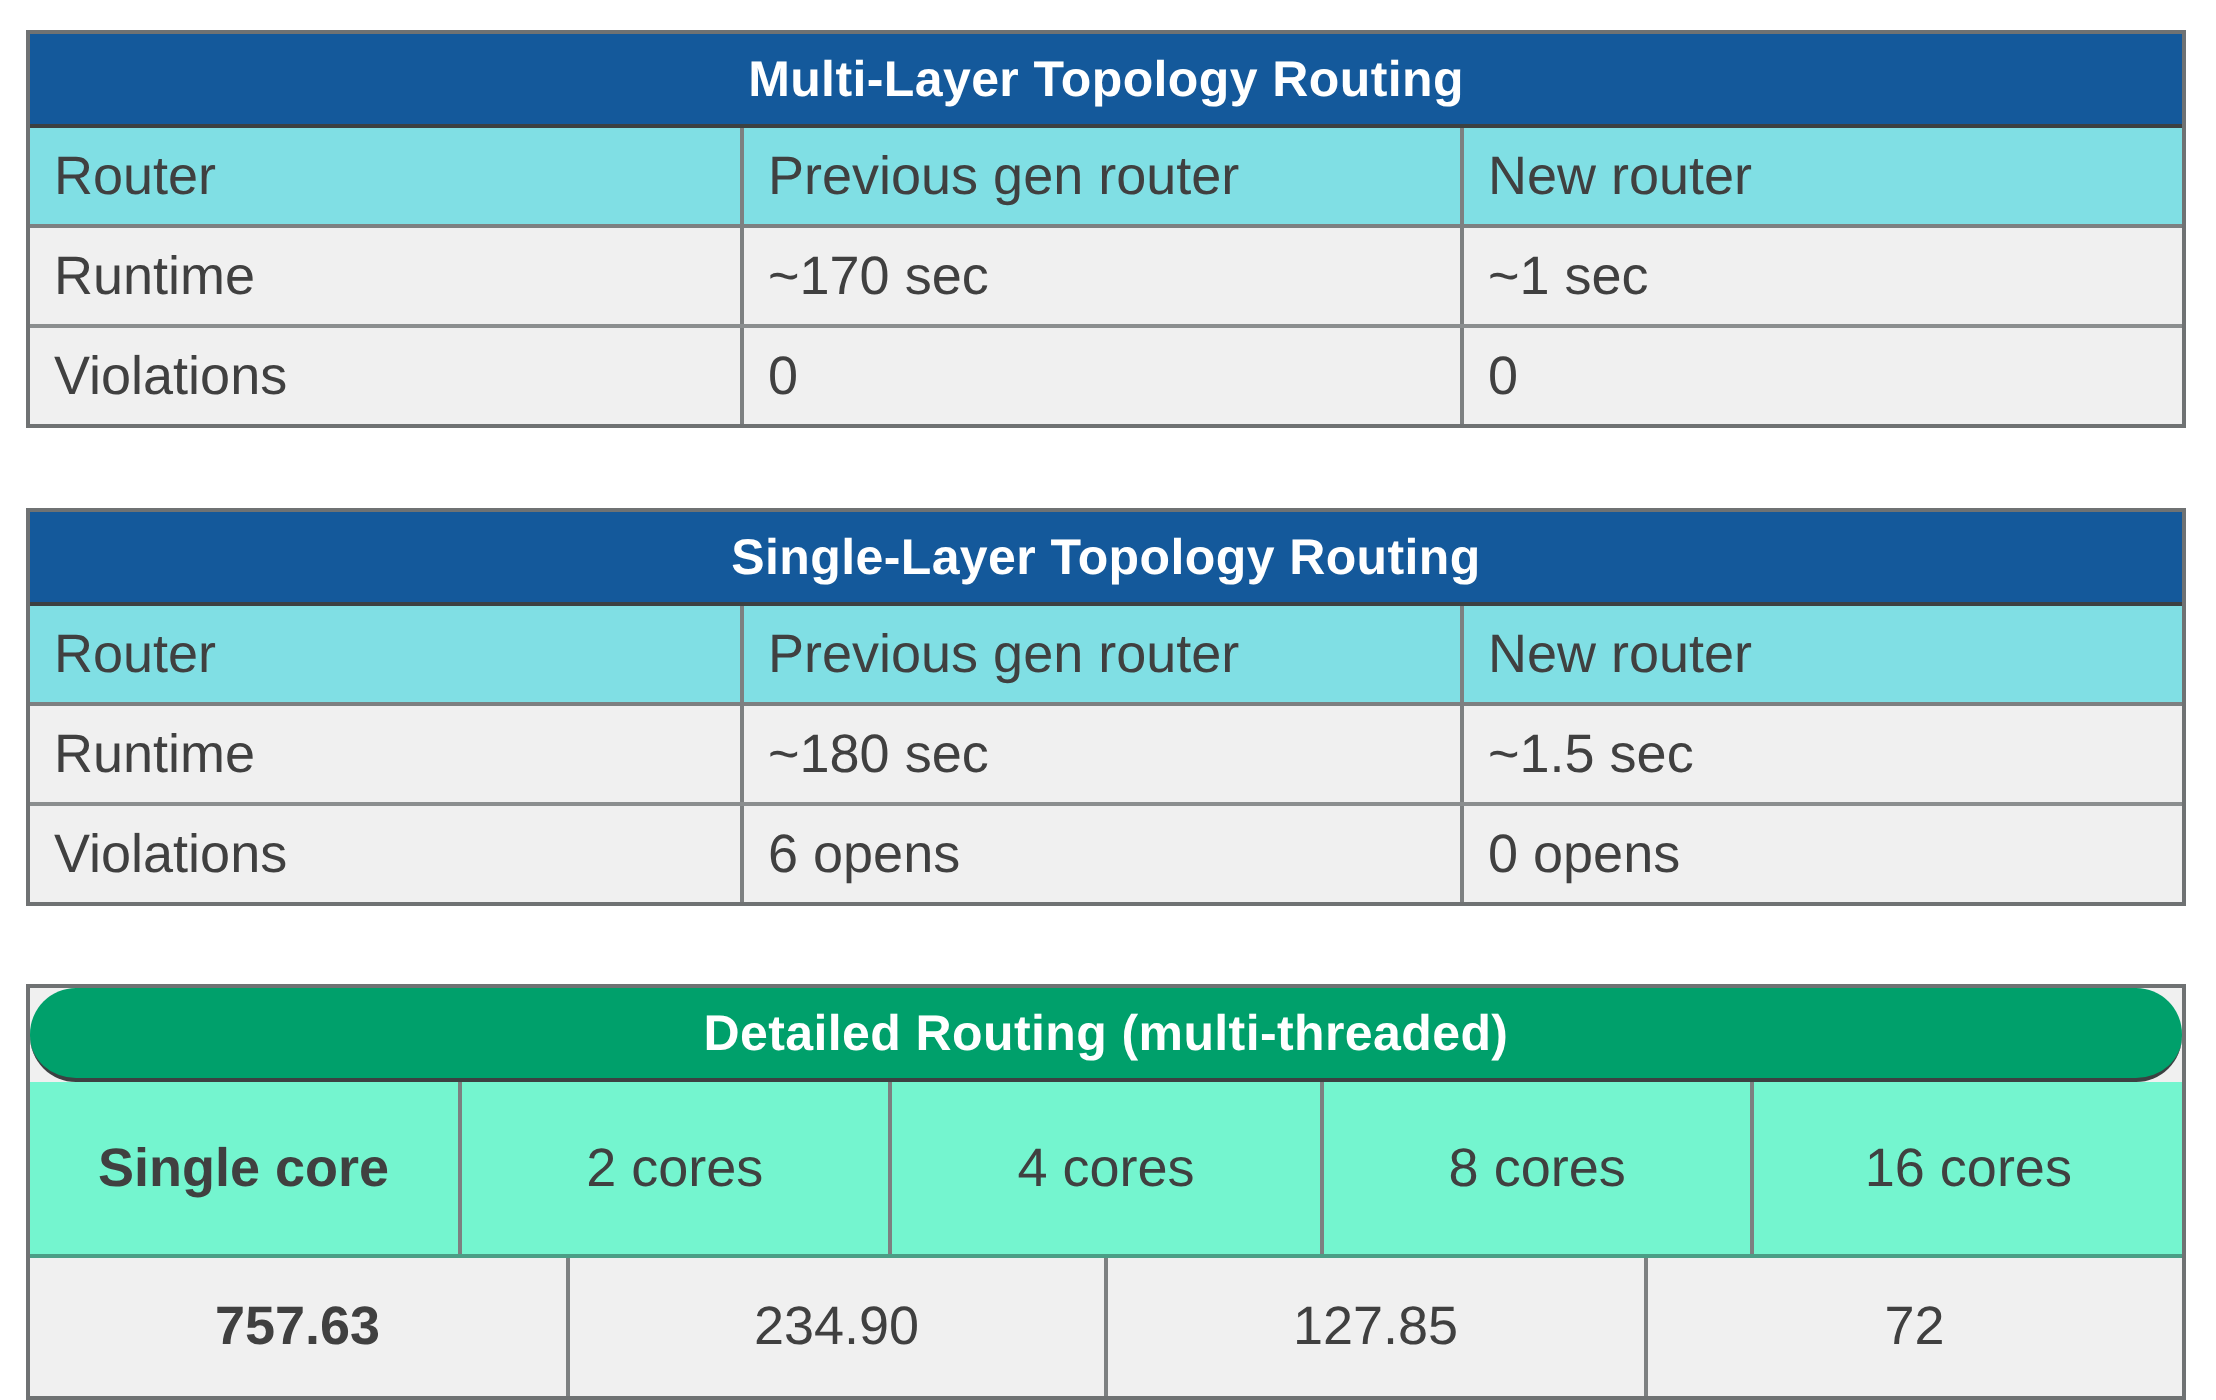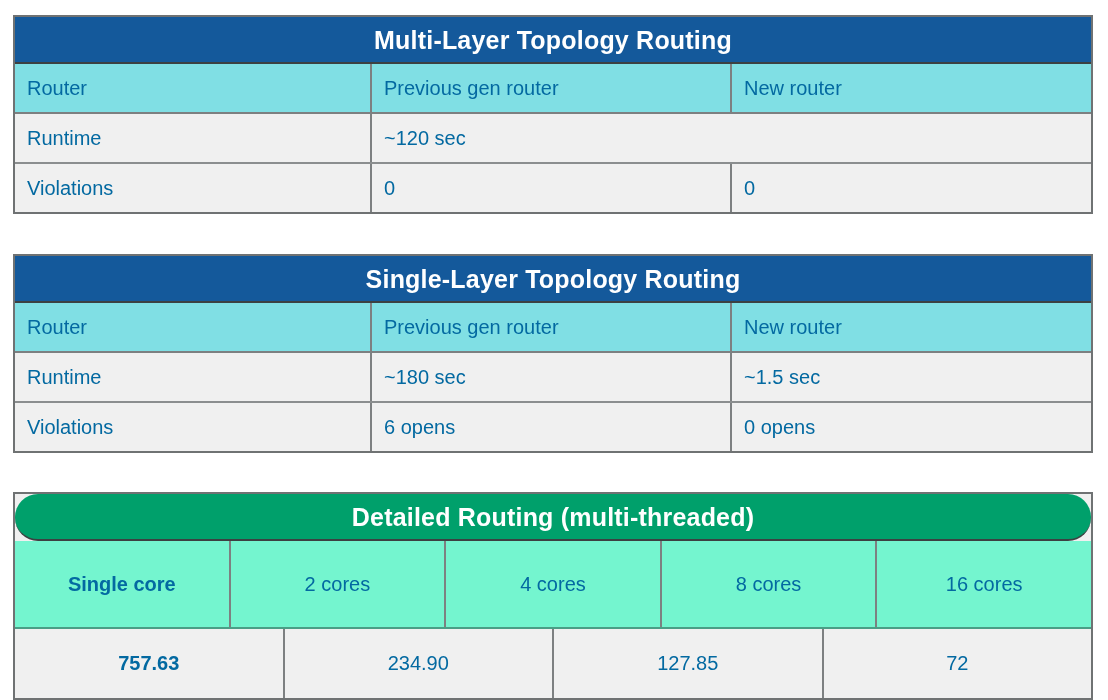--- a/index.html
+++ b/index.html
@@ -47,22 +47,22 @@
   }
   .title-blue  { background: #14599b; }
   .title-green { background: #00a06b; border-radius: 23px; }
 
   .row {
     display: flex;
     box-sizing: border-box;
   }
   .cell {
     box-sizing: border-box;
-    font-size: 20px;
-    color: #0369a1;
+    font-size: 27px;
+    color: #404040;
     display: flex;
     align-items: center;
     white-space: nowrap;
     overflow: hidden;
   }
 
   
   .t3 .cell {
     padding-left: 12px;
     height: 48px;
@@ -101,21 +101,22 @@
     <div class="tbl-title title-blue">Multi-Layer Topology Routing</div>
 
     <div class="row row-head">
       <div class="cell c0">Router</div>
       <div class="cell c1">Previous gen router</div>
       <div class="cell c2">New router</div>
     </div>
 
     <div class="row row-body">
       <div class="cell c0">Runtime</div>
-      <div class="cell c1">~120 sec</div>
+      <div class="cell c1">~170 sec</div>
+      <div class="cell c2">~1 sec</div>
     </div>
 
     <div class="row row-body row-sep">
       <div class="cell c0">Violations</div>
       <div class="cell c1">0</div>
       <div class="cell c2">0</div>
     </div>
   </div>
 
   <div class="tbl t3" style="top:254px;">

